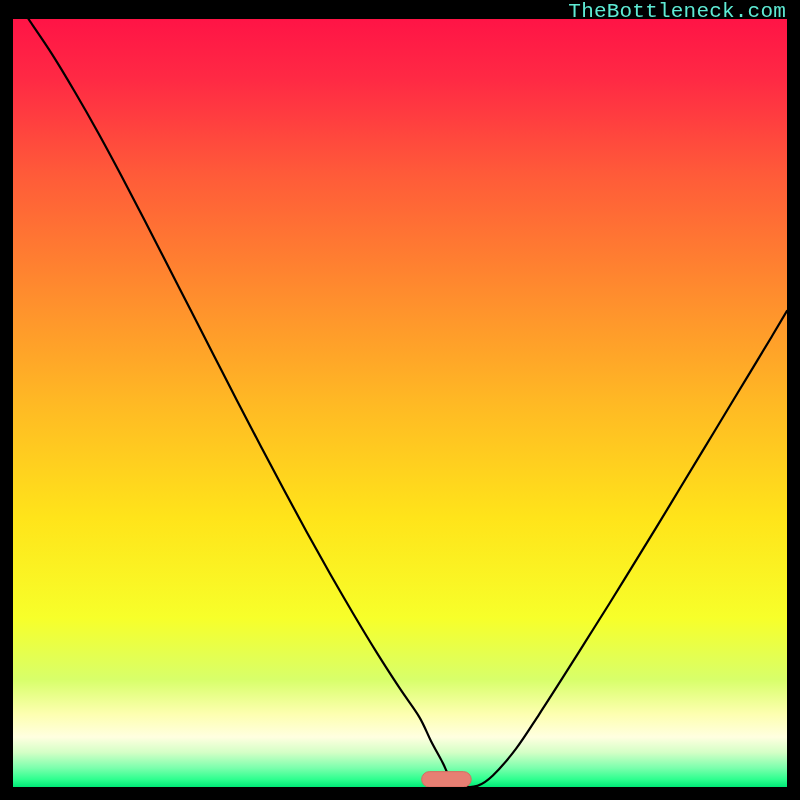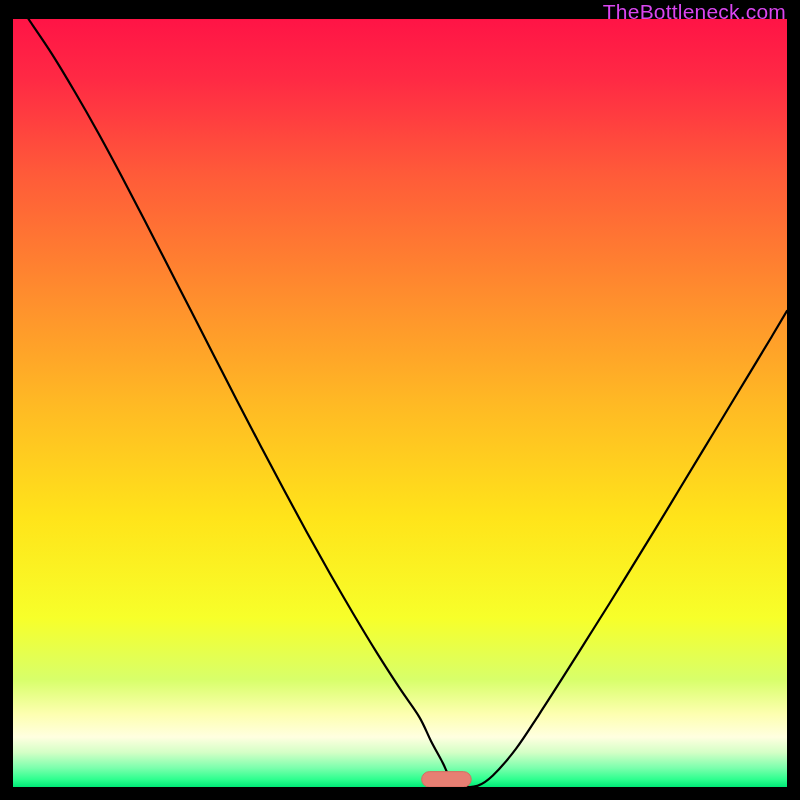--- a/index.html
+++ b/index.html
@@ -23,25 +23,25 @@
     position: absolute;
     left: 0;
     top: 0;
     width: 774px;
     height: 768px;
   }
   .watermark {
     position: absolute;
     top: 0px;
     right: 14px;
-    color: #d946ef;
+    color: #5eead4;
     font-size: 21px;
     font-weight: 500;
     letter-spacing: 0.2px;
-    font-family: Liberation Sans, sans-serif;
+    font-family: Liberation Mono, monospace;
   }
   svg {
     display: block;
   }
 </style>
 </head>
 <body>
 
 <div class="frame">
   <svg class="plot-area" viewBox="0 0 774 768" width="774" height="768" preserveAspectRatio="none">

